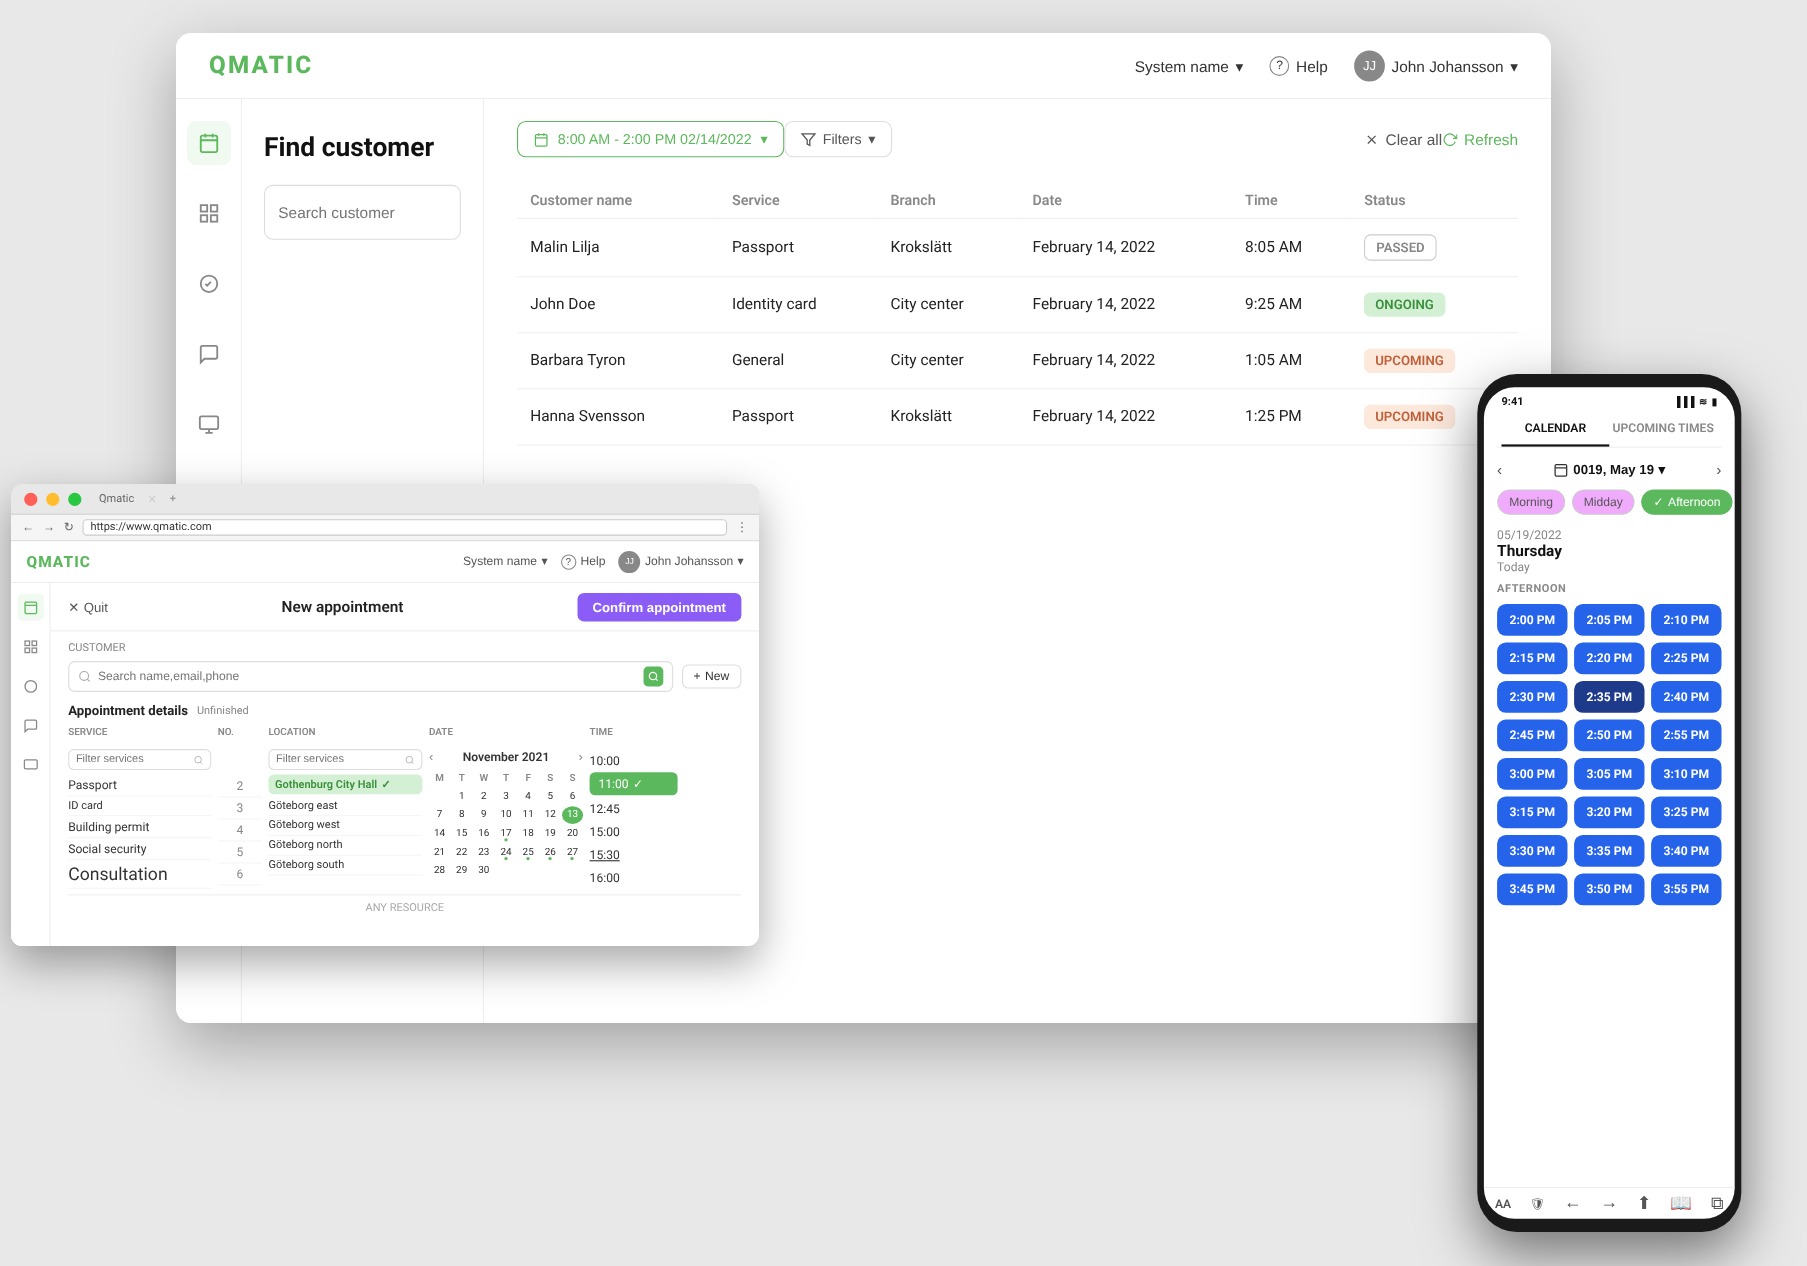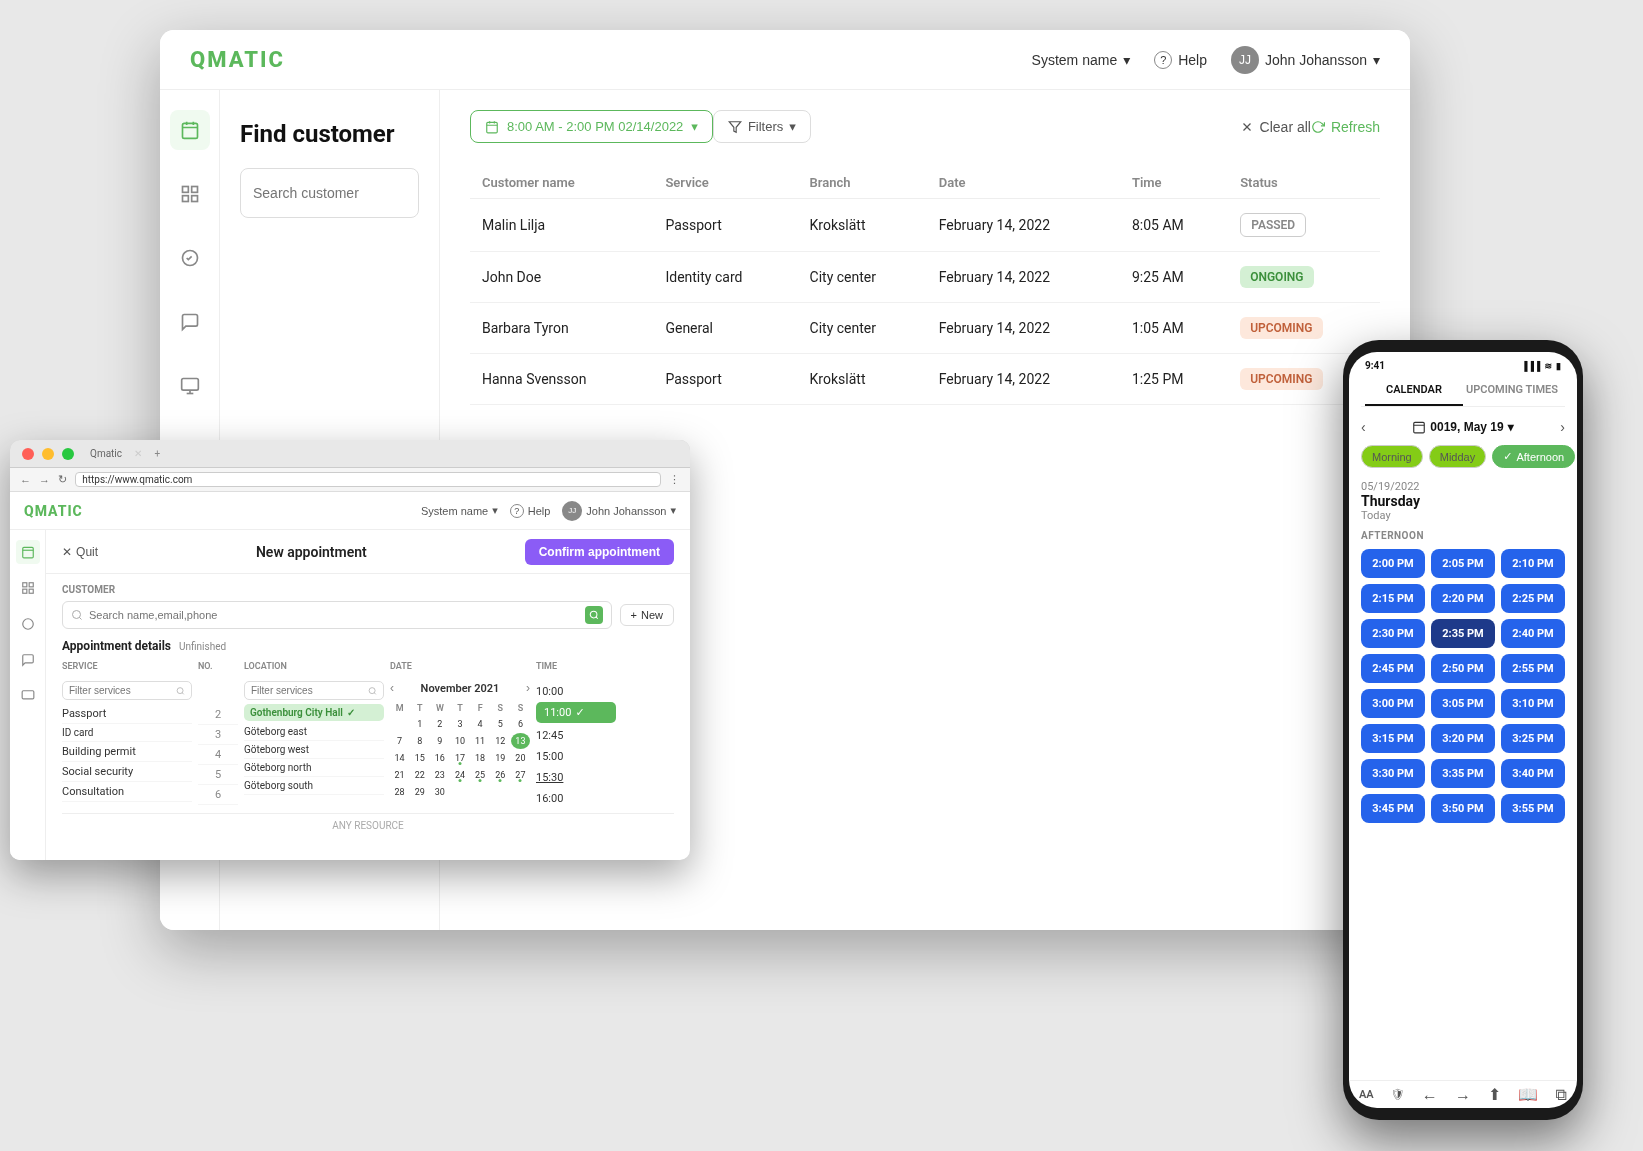--- a/index.html
+++ b/index.html
@@ -390,21 +390,21 @@
       background: #8b5cf6; color: #fff; border: none;
       border-radius: 6px; padding: 6px 14px; font-size: 12px; font-weight: 600; cursor: pointer;
     }
 
     .appt-body {
       flex: 1;
       padding: 10px 16px;
       overflow-y: auto;
     }
     .customer-section { margin-bottom: 10px; }
-    .customer-label { font-size: 10px; font-weight: 700; color: #888; text-transform: uppercase; margin-bottom: 6px; }
+    .customer-label { font-size: 10px; font-weight: 400; color: #888; text-transform: uppercase; margin-bottom: 6px; }
     .customer-search-row { display: flex; align-items: center; gap: 8px; }
     .customer-search-box {
       display: flex; align-items: center; border: 1px solid #ddd; border-radius: 6px;
       padding: 4px 8px; gap: 6px; flex: 1; font-size: 11px; color: #aaa;
     }
     .customer-search-box input { border: none; outline: none; font-size: 11px; color: #aaa; background: transparent; flex: 1; }
     .new-customer-btn {
       display: flex; align-items: center; gap: 4px;
       border: 1px solid #ddd; border-radius: 6px; padding: 4px 10px;
       font-size: 11px; color: #333; cursor: pointer; background: none;
@@ -520,21 +520,21 @@
       display: flex; align-items: center; gap: 4px;
       background: none; border: none; cursor: pointer;
       font-size: 12px; font-weight: 600; color: #111;
     }
 
     .phone-time-filters {
       display: flex; gap: 6px; margin-bottom: 12px;
     }
     .phone-time-filter {
       border: 1px solid #ccc; border-radius: 20px; padding: 4px 10px;
-      font-size: 11px; color: #555; cursor: pointer; background: #84cc16;
+      font-size: 11px; color: #555; cursor: pointer; background: #f0abfc;
     }
     .phone-time-filter.active {
       background: #5cb85c; color: #fff; border-color: #5cb85c;
       display: flex; align-items: center; gap: 4px;
     }
 
     .phone-date-info {
       margin-bottom: 8px;
     }
     .phone-date-str { font-size: 11px; color: #888; }
@@ -857,21 +857,21 @@
                   <svg width="10" height="10" viewBox="0 0 24 24" fill="none" stroke="#aaa" stroke-width="2">
                       <circle cx="11" cy="11" r="8"></circle>
                       <path d="m21 21-4.35-4.35"></path>
                     </svg>
                 </div>
                 <div id="service-list">
                     <div style="padding: 3px 0px; font-size: 11px; color: rgb(51, 51, 51); border-bottom: 1px solid rgb(245, 245, 245); cursor: pointer;">Passport</div>
                     <div style="padding: 3px 0px; font-size: 10px; color: rgb(51, 51, 51); border-bottom: 1px solid rgb(245, 245, 245); cursor: pointer;">ID card</div>
                     <div style="padding: 3px 0px; font-size: 11px; color: rgb(51, 51, 51); border-bottom: 1px solid rgb(245, 245, 245); cursor: pointer;">Building permit</div>
                     <div style="padding: 3px 0px; font-size: 11px; color: rgb(51, 51, 51); border-bottom: 1px solid rgb(245, 245, 245); cursor: pointer;">Social security</div>
-                    <div style="padding: 3px 0px; font-size: 11px; color: rgb(51, 51, 51); border-bottom: 1px solid rgb(245, 245, 245); cursor: pointer;">Consultation</div>
+                    <div style="padding: 3px 0px; font-size: 16px; color: rgb(51, 51, 51); border-bottom: 1px solid rgb(245, 245, 245); cursor: pointer;">Consultation</div>
                   </div>
               </div>
 
               <div id="no-list" style="padding-top:24px;">
                   <div style="padding: 3px 0px; font-size: 11px; color: rgb(136, 136, 136); text-align: center; border-bottom: 1px solid rgb(245, 245, 245);">2</div>
                   <div style="padding: 3px 0px; font-size: 11px; color: rgb(136, 136, 136); text-align: center; border-bottom: 1px solid rgb(245, 245, 245);">3</div>
                   <div style="padding: 3px 0px; font-size: 11px; color: rgb(136, 136, 136); text-align: center; border-bottom: 1px solid rgb(245, 245, 245);">4</div>
                   <div style="padding: 3px 0px; font-size: 11px; color: rgb(136, 136, 136); text-align: center; border-bottom: 1px solid rgb(245, 245, 245);">5</div>
                   <div style="padding: 3px 0px; font-size: 11px; color: rgb(136, 136, 136); text-align: center; border-bottom: 1px solid rgb(245, 245, 245);">6</div>
                 </div>

